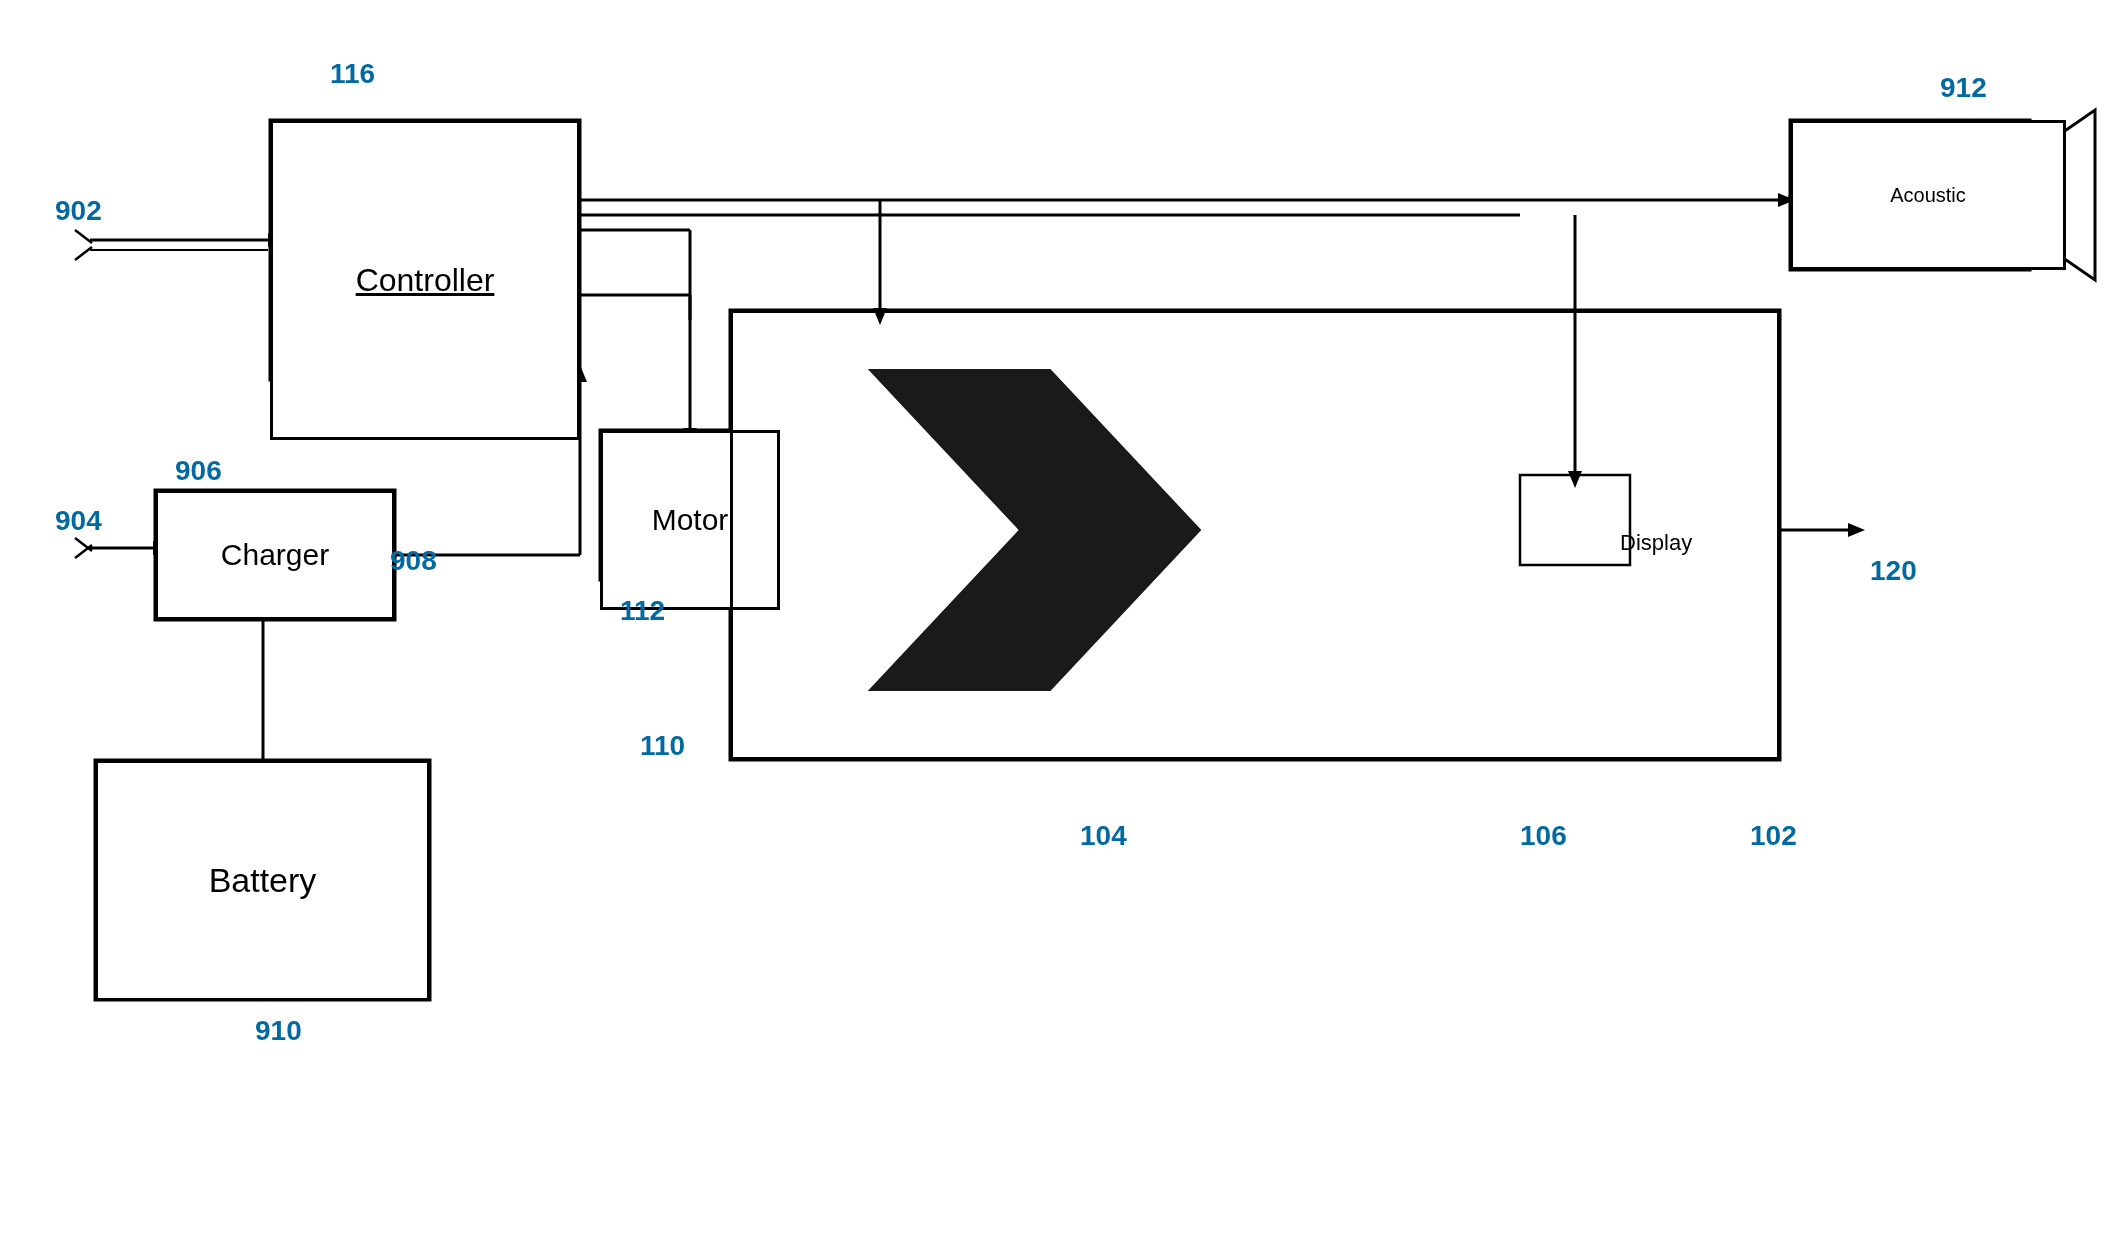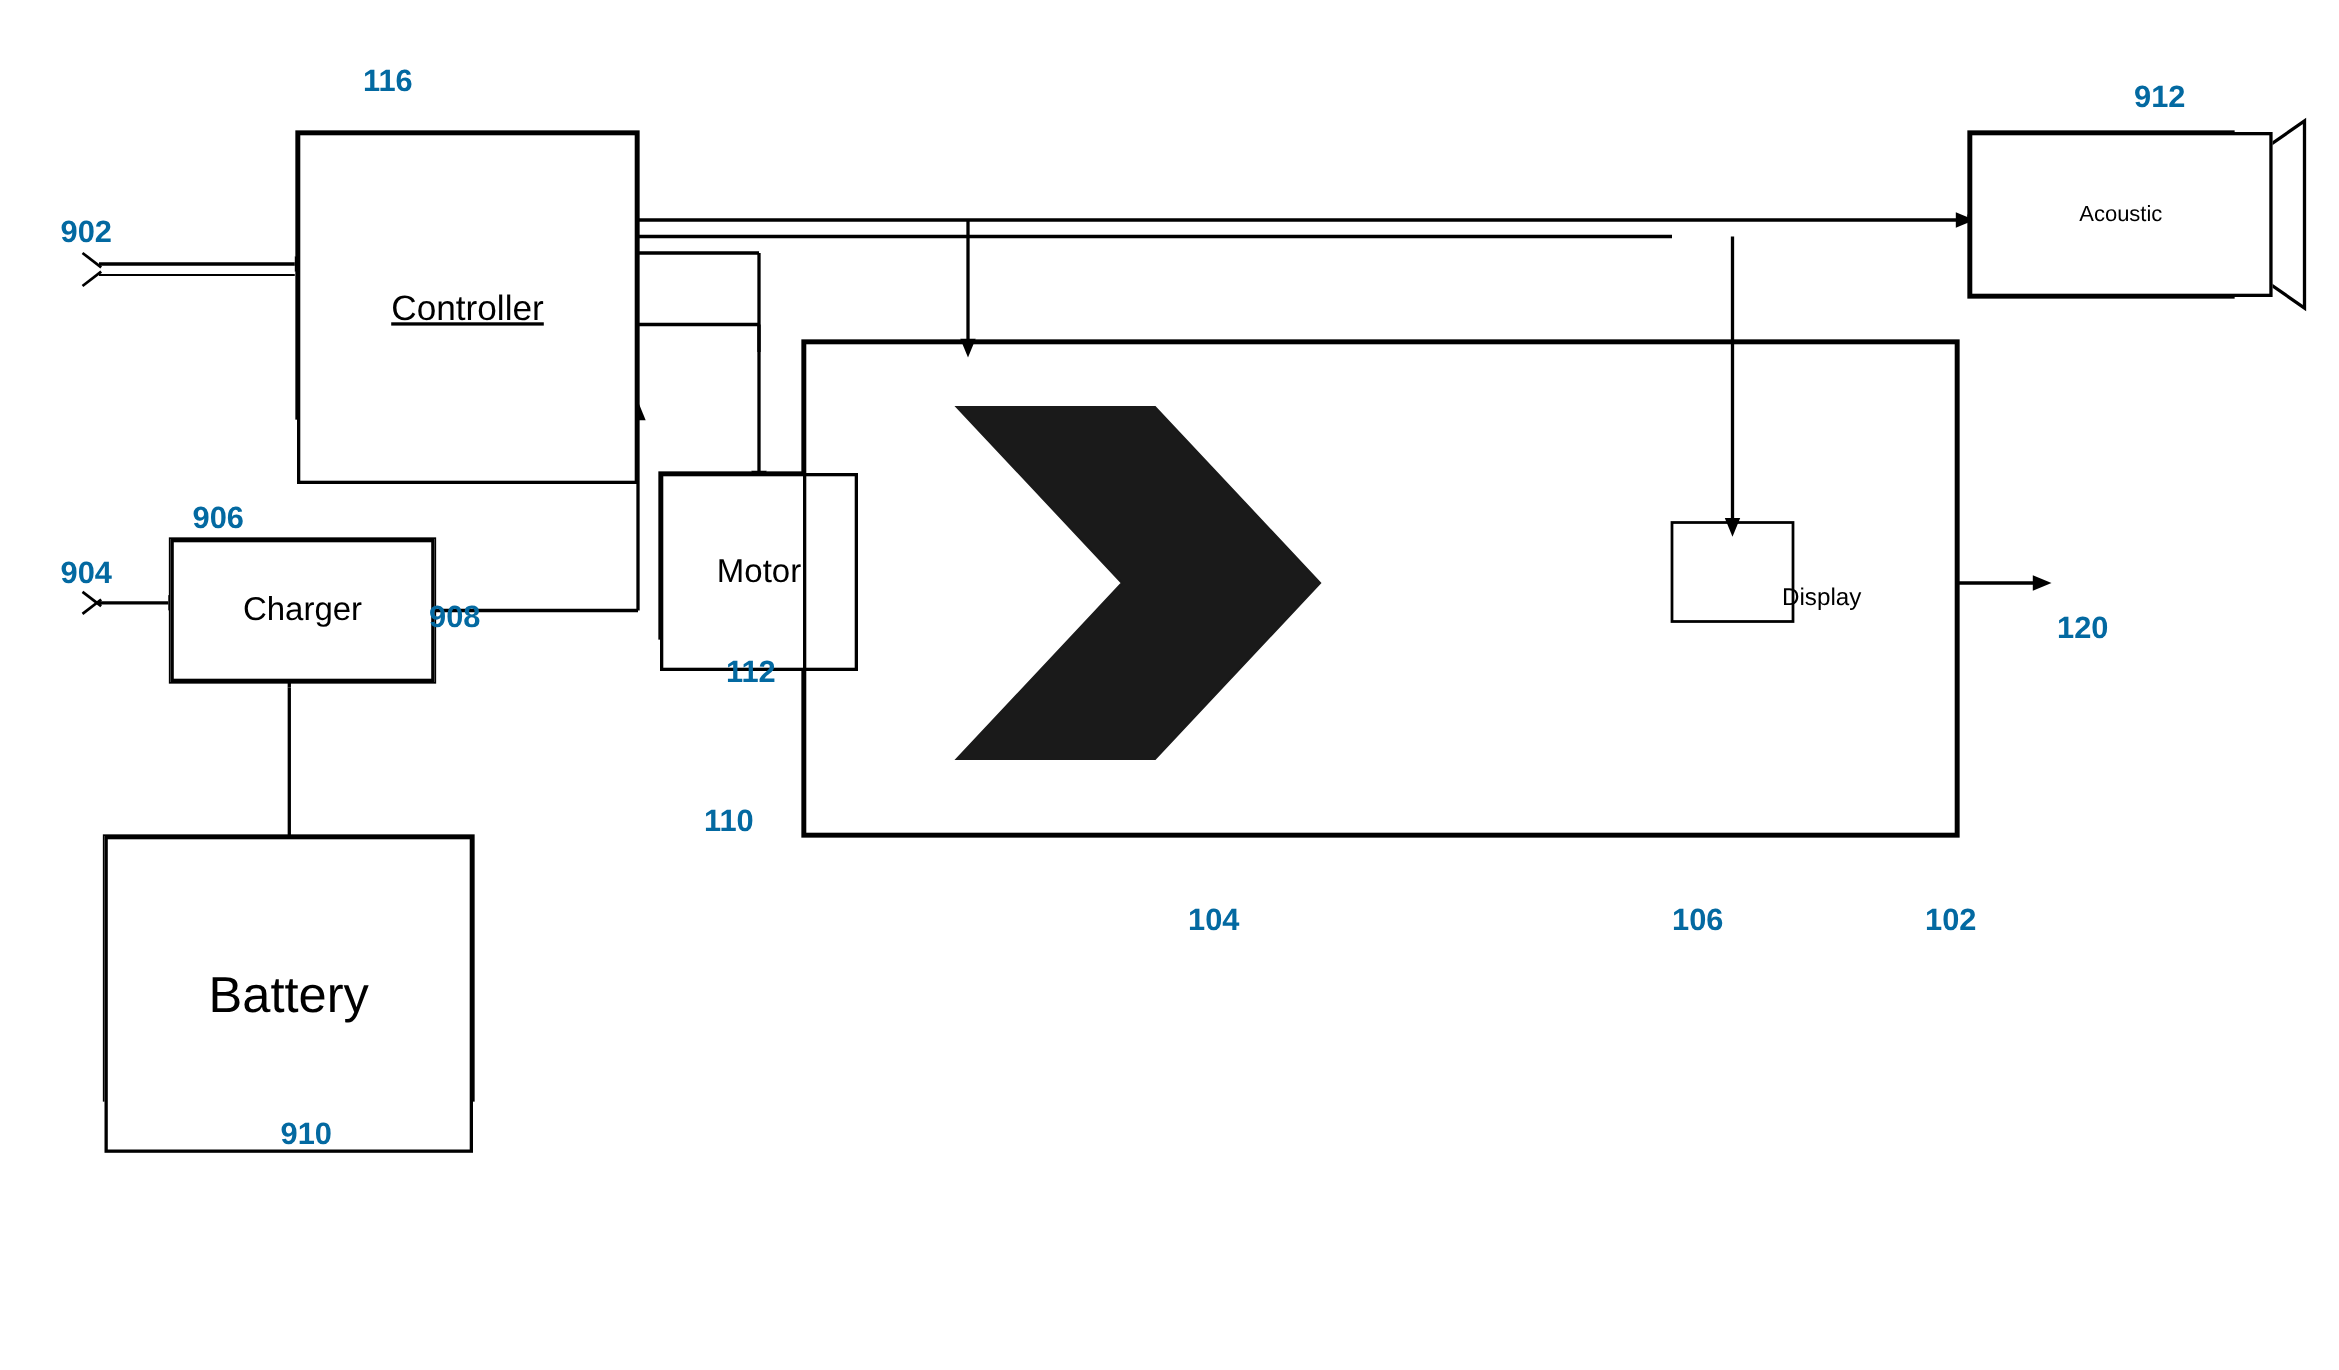--- a/index.html
+++ b/index.html
@@ -113,21 +113,21 @@
   </svg>
 
   <div class="block" style="left:270px;top:120px;width:310px;height:320px;font-size:32px;text-decoration:underline;">
     <span>Controller</span>
   </div>
 
   <div class="block" style="left:155px;top:490px;width:240px;height:130px;font-size:30px;">
     <span>Charger</span>
   </div>
 
-  <div class="block" style="left:95px;top:760px;width:335px;height:288px;font-size:46px;">
+  <div class="block" style="left:95px;top:760px;width:335px;height:241px;font-size:34px;">
     <span>Battery</span>
   </div>
 
   <div class="block" style="left:600px;top:430px;width:180px;height:180px;font-size:30px;">
     <span>Motor</span>
   </div>
 
   <div style="position:absolute;left:730px;top:310px;width:1050px;height:450px;border:3px solid #000;background:transparent;"></div>
 
   <div style="position:absolute;left:1620px;top:530px;font-size:22px;font-weight:normal;">
@@ -138,20 +138,20 @@
     <span>Acoustic</span>
   </div>
 
   <div class="label" style="left:330px;top:58px;">116</div>
   <div class="label" style="left:55px;top:195px;">902</div>
   <div class="label" style="left:55px;top:505px;">904</div>
   <div class="label" style="left:175px;top:455px;">906</div>
   <div class="label" style="left:390px;top:545px;">908</div>
   <div class="label" style="left:255px;top:1015px;">910</div>
   <div class="label" style="left:1940px;top:72px;">912</div>
-  <div class="label" style="left:620px;top:595px;margin-left:40px;">112</div>
+  <div class="label" style="left:620px;top:595px;">112</div>
   <div class="label" style="left:640px;top:730px;">110</div>
   <div class="label" style="left:1080px;top:820px;">104</div>
   <div class="label" style="left:1520px;top:820px;">106</div>
   <div class="label" style="left:1750px;top:820px;text-align:right;">102</div>
   <div class="label" style="left:1870px;top:555px;">120</div>
 
 </div>
 
 </body></html>

